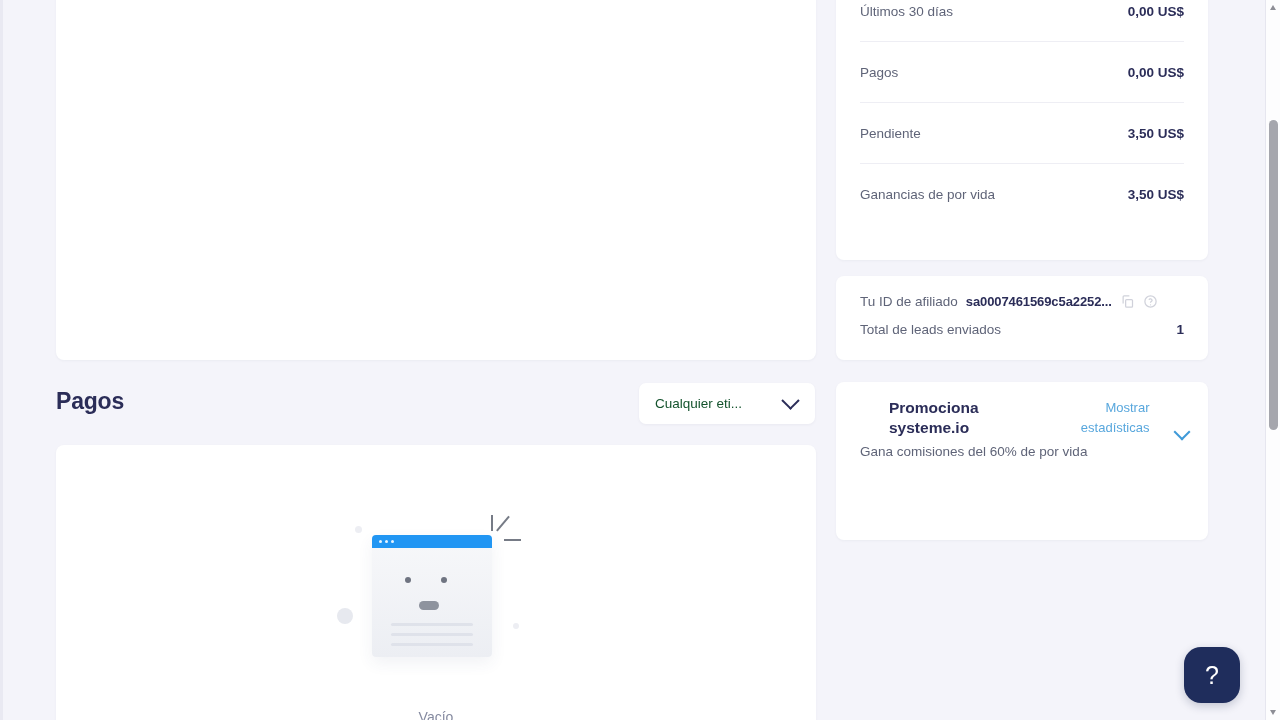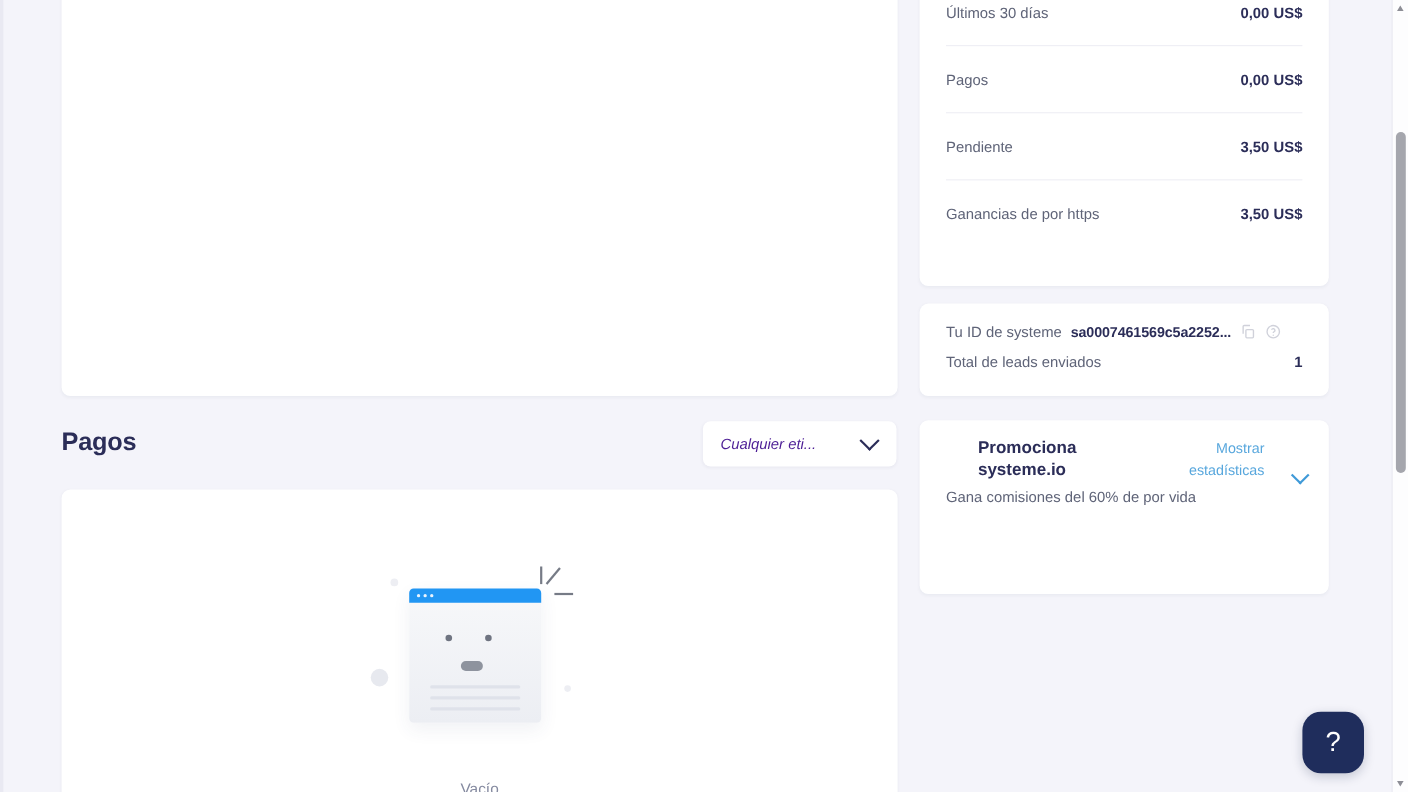--- a/index.html
+++ b/index.html
@@ -50,22 +50,22 @@
   }
   #tag-select {
     position: absolute; left: 639px; top: 383px;
     width: 176px; height: 41px;
     background: #fff; border-radius: 7px;
     box-shadow: 0 1px 3px rgba(30,35,75,0.05);
     display: flex; align-items: center;
   }
   #tag-select-value {
     flex: 1; padding-left: 16px;
-    font-size: 13.5px; color: #4c1d95;
-    white-space: nowrap; overflow: hidden; font-style: italic;
+    font-size: 13.5px; color: #14532d;
+    white-space: nowrap; overflow: hidden;
   }
   .chev {
     width: 13px; height: 13px; margin-right: 18px;
     border-right: 2px solid #2b2d58;
     border-bottom: 2px solid #2b2d58;
     transform: rotate(45deg) translate(-2px,-2px);
   }
 
   
   #payments-card { left: 56px; top: 445px; width: 760px; height: 300px; }
@@ -272,29 +272,29 @@
         </div>
         <div class="stat-row">
           <span class="stat-label">Pagos</span>
           <span class="stat-value">0,00 US$</span>
         </div>
         <div class="stat-row">
           <span class="stat-label">Pendiente</span>
           <span class="stat-value">3,50 US$</span>
         </div>
         <div class="stat-row">
-          <span class="stat-label">Ganancias de por https</span>
+          <span class="stat-label">Ganancias de por vida</span>
           <span class="stat-value">3,50 US$</span>
         </div>
       </div>
   </div>
 
   <div class="card" id="affiliate-card">
     <div id="aff-id-row">
-      <span id="aff-id-label">Tu ID de systeme</span>
+      <span id="aff-id-label">Tu ID de afiliado</span>
       <span id="aff-id-value">sa0007461569c5a2252...</span>
       <span class="gray-icon">
         <svg width="15" height="15" viewBox="0 0 24 24" fill="none" stroke="#aaadbd" stroke-width="2">
           <rect x="9" y="9" width="11" height="12" rx="1.5"></rect>
           <path d="M5 15V4.5A1.5 1.5 0 0 1 6.5 3H15"></path>
         </svg>
       </span>
       <span class="gray-icon">
         <svg width="15" height="15" viewBox="0 0 24 24" fill="none" stroke="#aaadbd" stroke-width="2">
           <circle cx="12" cy="12" r="9"></circle>

